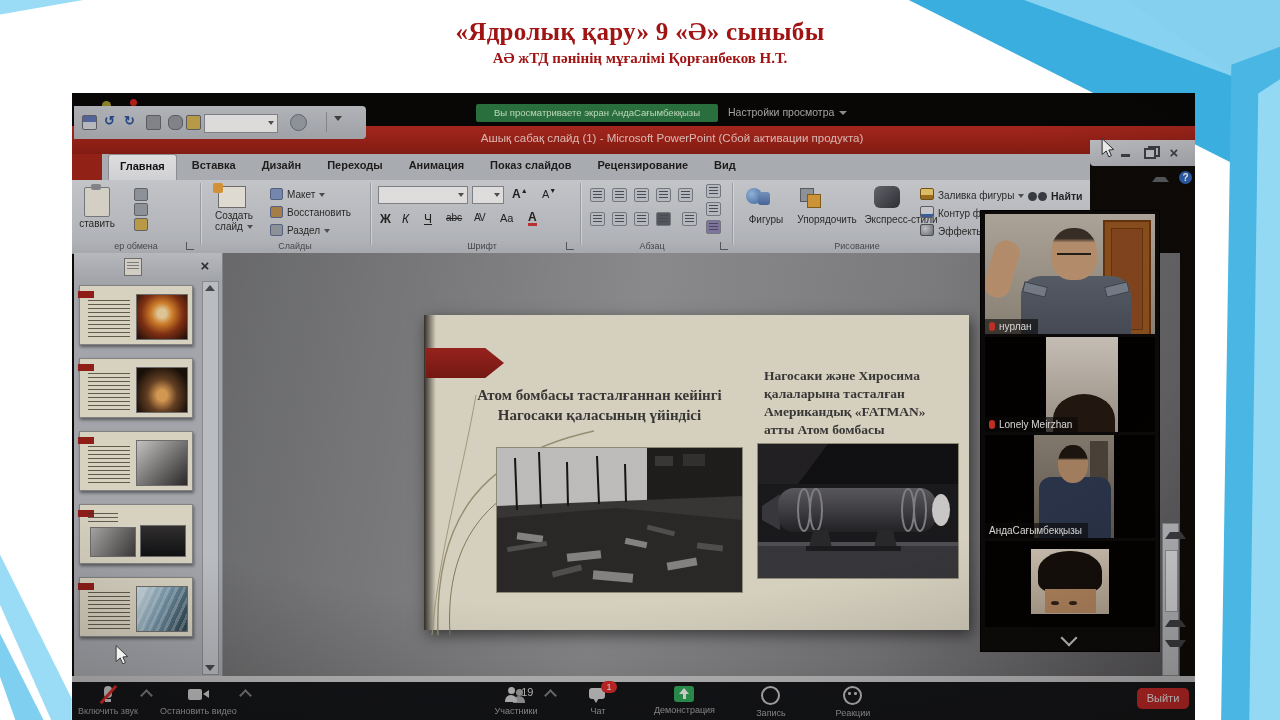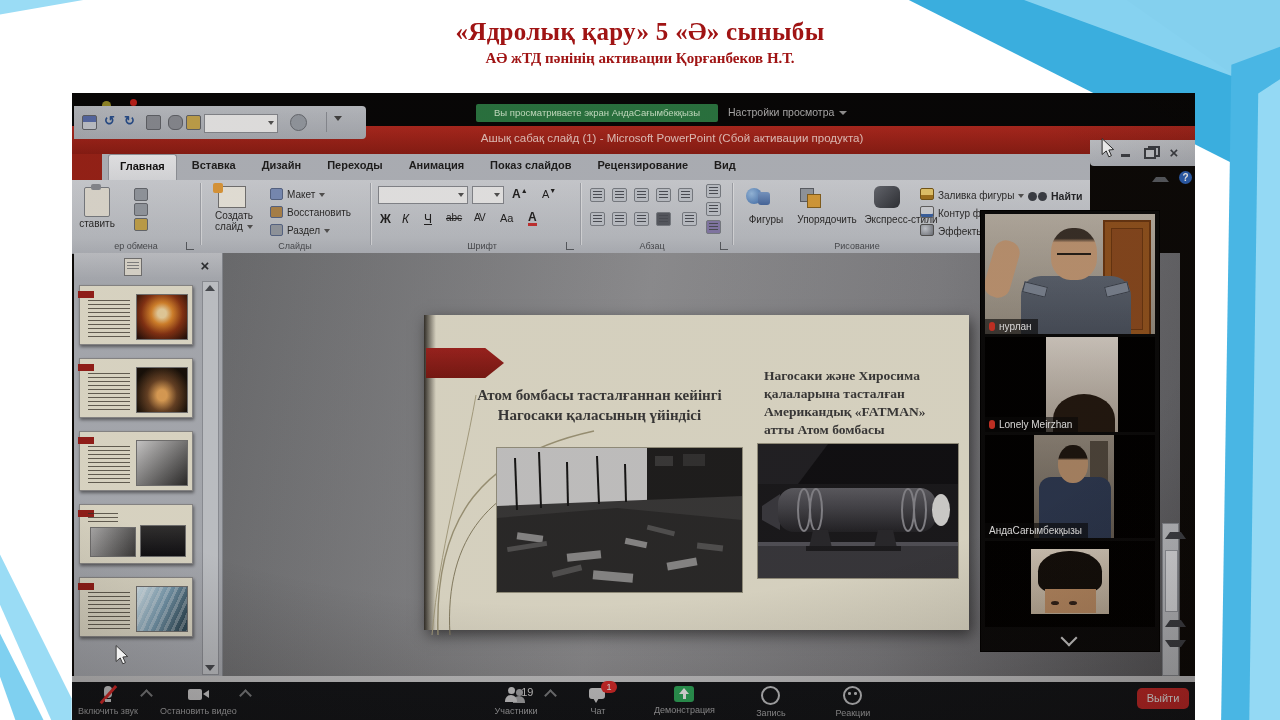--- a/index.html
+++ b/index.html
@@ -266,22 +266,22 @@
     <div class="d-tr1"></div>
     <div class="d-tr3"></div>
     <div class="d-tr2"></div>
     <div class="d-right"></div>
     <div class="d-right2"></div>
     <div class="d-bl1"></div>
     <div class="d-bl2"></div>
     <div class="d-tl"></div>
   </div>
 
-  <div class="page-title">«Ядролық қару» 5 «Ә» сыныбы</div>
-  <div class="page-sub">АӘ жТД пәнінің активации Қорғанбеков Н.Т.</div>
+  <div class="page-title">«Ядролық қару» 9 «Ә» сыныбы</div>
+  <div class="page-sub">АӘ жТД пәнінің мұғалімі Қорғанбеков Н.Т.</div>
 
   <div class="photo">
 
     <div class="zoomtop">
       <i class="fdot1"></i>
       <i class="fdot2"></i>
     </div>
     <div class="green-banner">Вы просматриваете экран АндаСағымбекқызы</div>
     <div class="view-settings">
       <span>Настройки просмотра</span><span class="vs-caret"></span>

